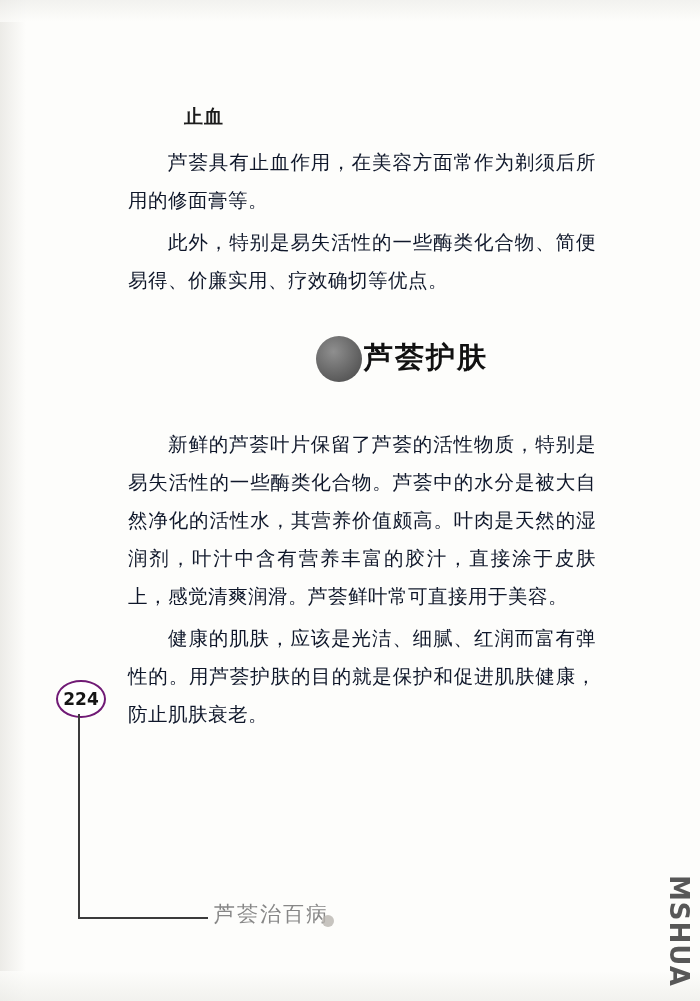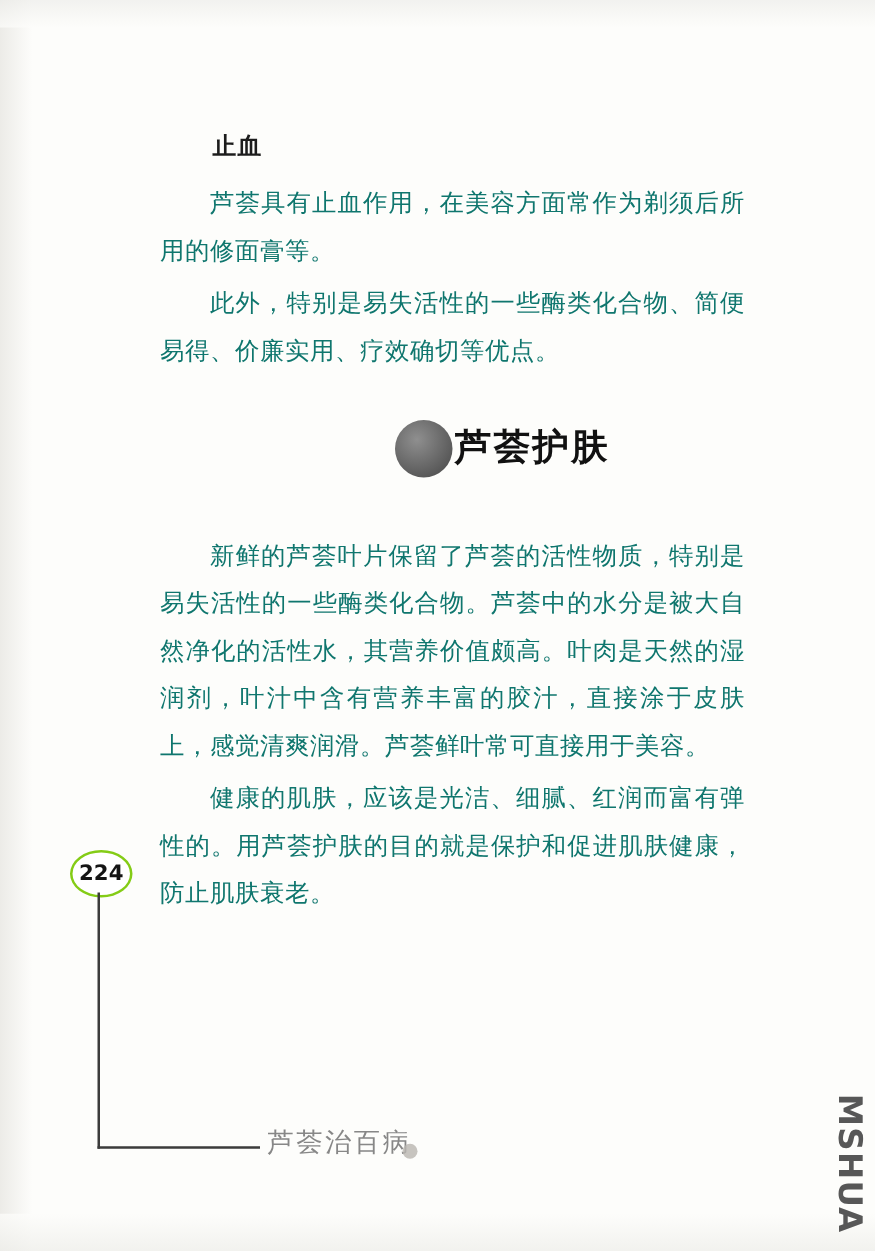--- a/index.html
+++ b/index.html
@@ -52,28 +52,28 @@
     top: 104px;
     width: 468px;
   }
 
   .heading {
     font-family: "DejaVu Sans", sans-serif;
     font-weight: bold;
     font-size: 19px;
     color: #1c1c1c;
     letter-spacing: 1px;
-    margin: 0 0 14px 42px;
+    margin: 0 0 14px 56px;
   }
 
   .para {
     font-family: "DejaVu Sans", sans-serif;
     font-size: 19.5px;
     line-height: 38px;
-    color: #0f766e;
+    color: #0f172a;
     text-align: justify;
     text-indent: 40px;
     margin: 0 0 4px 0;
     letter-spacing: 0.5px;
   }
 
   
   .section-title-wrap {
     position: relative;
     height: 86px;
@@ -102,21 +102,21 @@
     margin-left: 40px;
   }
 
   
   .page-number {
     position: absolute;
     left: 56px;
     top: 680px;
     width: 46px;
     height: 34px;
-    border: 2px solid #84cc16;
+    border: 2px solid #701a75;
     border-radius: 50%;
     display: flex;
     align-items: center;
     justify-content: center;
     background: #ffffff;
     font-family: "DejaVu Sans", sans-serif;
     font-weight: bold;
     font-size: 17px;
     color: #151515;
   }

